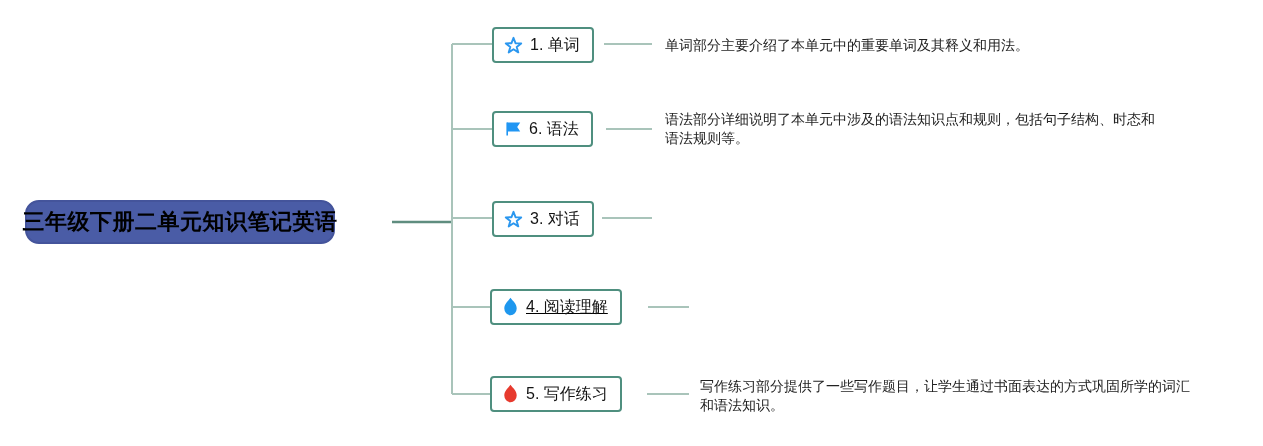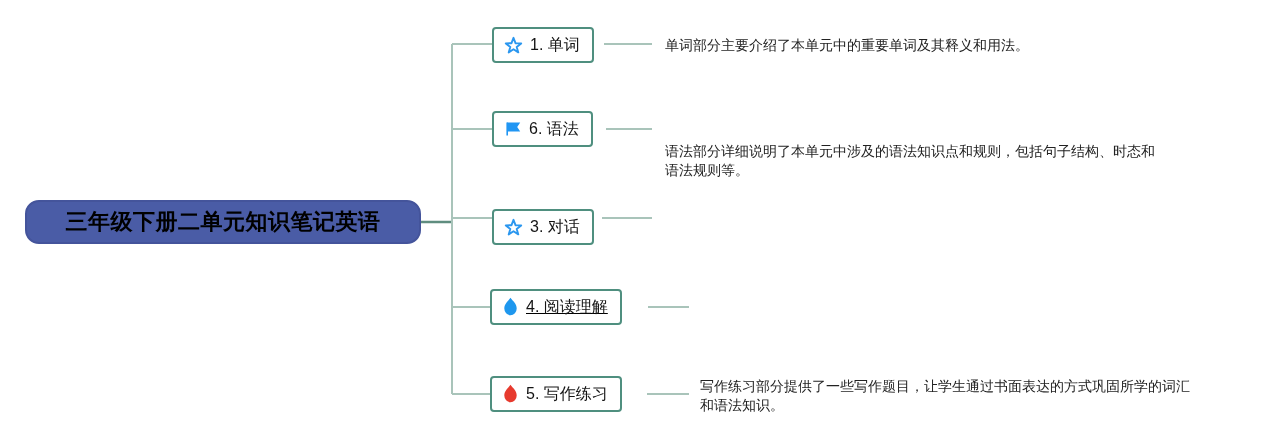--- a/index.html
+++ b/index.html
@@ -6,47 +6,47 @@
   #canvas{
     position:relative;
     width:1263px;height:446px;
     background:#ffffff;
     font-family:"Liberation Sans", sans-serif;
     overflow:hidden;
   }
   #lines{position:absolute;left:0;top:0;width:1263px;height:446px;}
   
   .root{
-    position:absolute;left:25px;top:200px;width:396px;height:44px;
+    position:absolute;left:25px;top:200px;width:310px;height:44px;
     background:#4a5ca6;border:2px solid #44549b;border-radius:14px;
     box-sizing:border-box;
     display:flex;align-items:center;justify-content:center;
   }
   .root span{
     font-size:22px;font-weight:bold;color:#000000;letter-spacing:0.5px;
     white-space:nowrap;
   }
   
   .bnode{
     position:absolute;height:36px;box-sizing:border-box;
     background:#ffffff;border:2px solid #4f8f7f;border-radius:4px;
     display:flex;align-items:center;gap:7px;padding:0 12px 0 10px;justify-content:flex-end;
   }
   .bnode .lbl{font-size:16px;color:#141414;white-space:nowrap;}
   .n1{left:492px;top:27px;}
   .n2{left:492px;top:111px;}
-  .n3{left:492px;top:201px;margin-top:8px;}
+  .n3{left:492px;top:201px;}
   .n4{left:490px;top:289px;text-decoration:underline;}
   .n5{left:490px;top:376px;}
   
   .desc{
     position:absolute;font-size:14px;line-height:19px;color:#222222;
   }
   .d1{left:665px;top:36px;white-space:nowrap;}
-  .d2{left:665px;top:110px;width:498px;margin-top:32px;}
+  .d2{left:665px;top:110px;width:498px;}
   .d3{left:665px;top:200px;width:498px;}
   .d4{left:700px;top:290px;width:480px;}
   .d5{left:700px;top:377px;width:498px;}
   
   .icon{display:inline-block;flex:0 0 auto;}
   .star-ic path{fill:#ffffff;stroke:#2b97ef;stroke-width:1.9;stroke-linejoin:round;}
   .flag-ic path{fill:#2196f3;}
   .flag-ic .pole{stroke:#2196f3;stroke-width:1.6;}
   .flame-blue path{fill:#1e97ee;}
   .flame-red path{fill:#e73a2e;}

